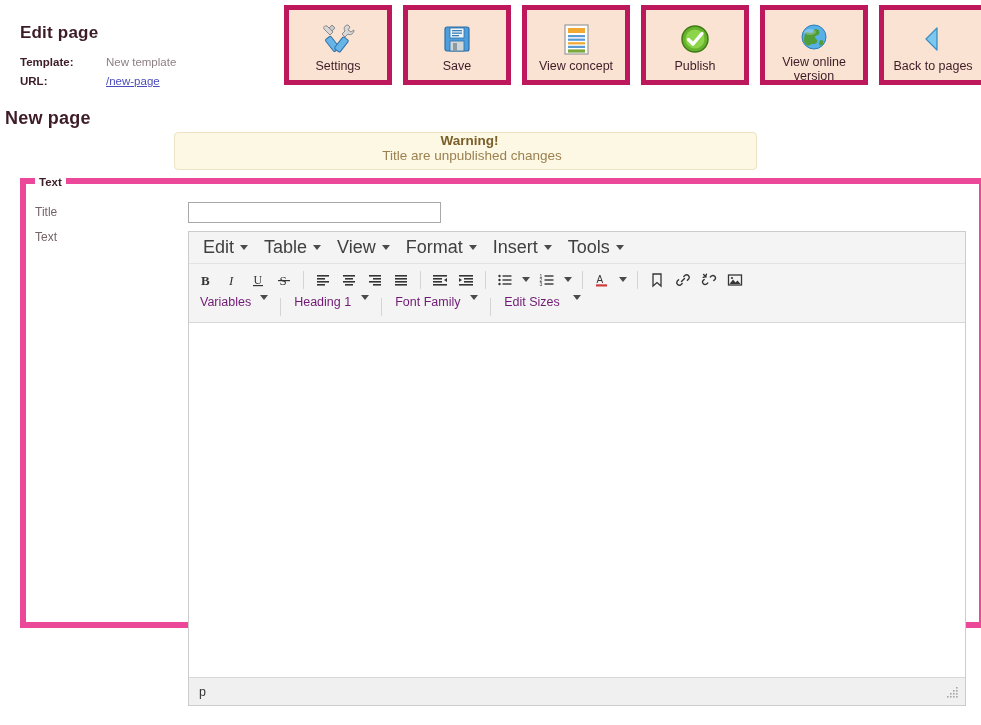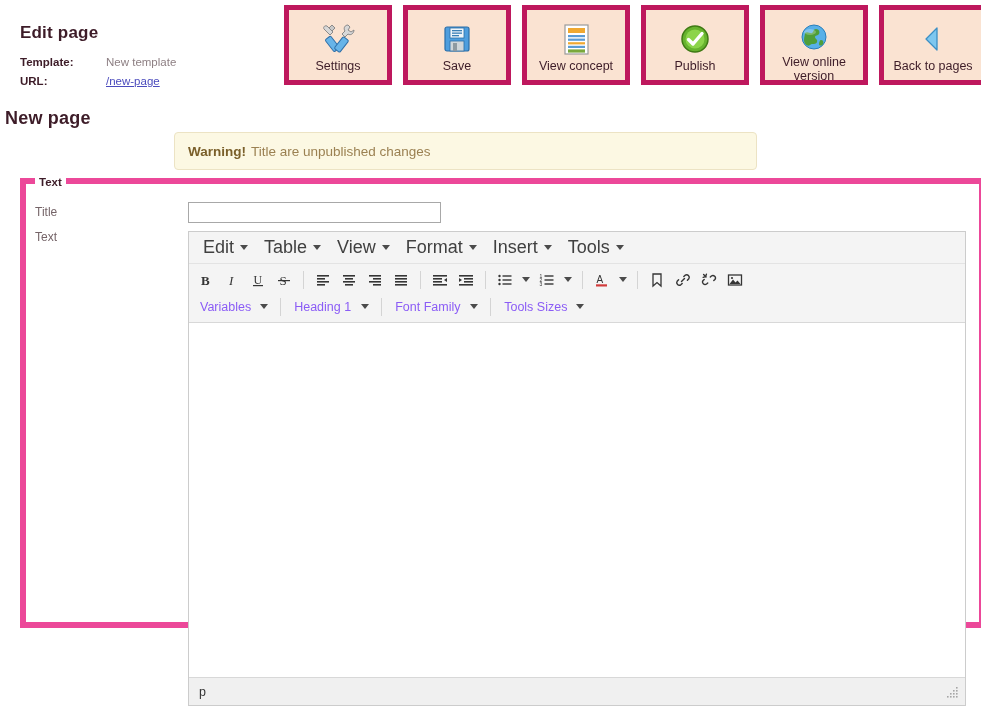--- a/index.html
+++ b/index.html
@@ -108,20 +108,21 @@
     width: 583px;
     height: 38px;
     background: #fcf8e3;
     border: 1px solid #ece3c4;
     border-radius: 4px;
     display: flex;
     align-items: center;
     padding-left: 13px;
     font-size: 13.5px;
     color: #9b8152;
+    flex-direction: column;
   }
   #warning-strong {
     font-weight: bold;
     color: #7a5f2a;
     margin-right: 5px;
   }
 
   
   #text-fieldset {
     position: absolute;
@@ -236,26 +237,26 @@
   }
   .tb-caret i {
     width: 0; height: 0;
     border-left: 4px solid transparent;
     border-right: 4px solid transparent;
     border-top: 5px solid #4b4b4b;
     display: block;
   }
   .tb-select {
     display: flex;
-    align-items: center;
+    align-items: flex-start;
     justify-content: space-between;
     height: 23px;
     padding: 0 6px 0 7px;
     font-size: 12.5px;
-    color: #8b5cf6;
+    color: #701a75;
     cursor: pointer;
     border-radius: 2px;
   }
   .tb-select .tb-sel-caret {
     margin-left: 9px;
     width: 0; height: 0;
     border-left: 4px solid transparent;
     border-right: 4px solid transparent;
     border-top: 5px solid #4b4b4b;
   }
@@ -603,21 +604,21 @@
           <span>Heading 1</span>
           <span class="tb-sel-caret"></span>
         </div>
         <div class="tb-sep"></div>
         <div class="tb-select" style="min-width:96px">
           <span>Font Family</span>
           <span class="tb-sel-caret"></span>
         </div>
         <div class="tb-sep"></div>
         <div class="tb-select" style="min-width:90px">
-          <span>Tools Sizes</span>
+          <span>Edit Sizes</span>
           <span class="tb-sel-caret"></span>
         </div>
       </div>
 
     </div>
 
     <div id="edit-area"></div>
 
     <div id="statusbar">
       <span id="statusbar-path">p</span>

